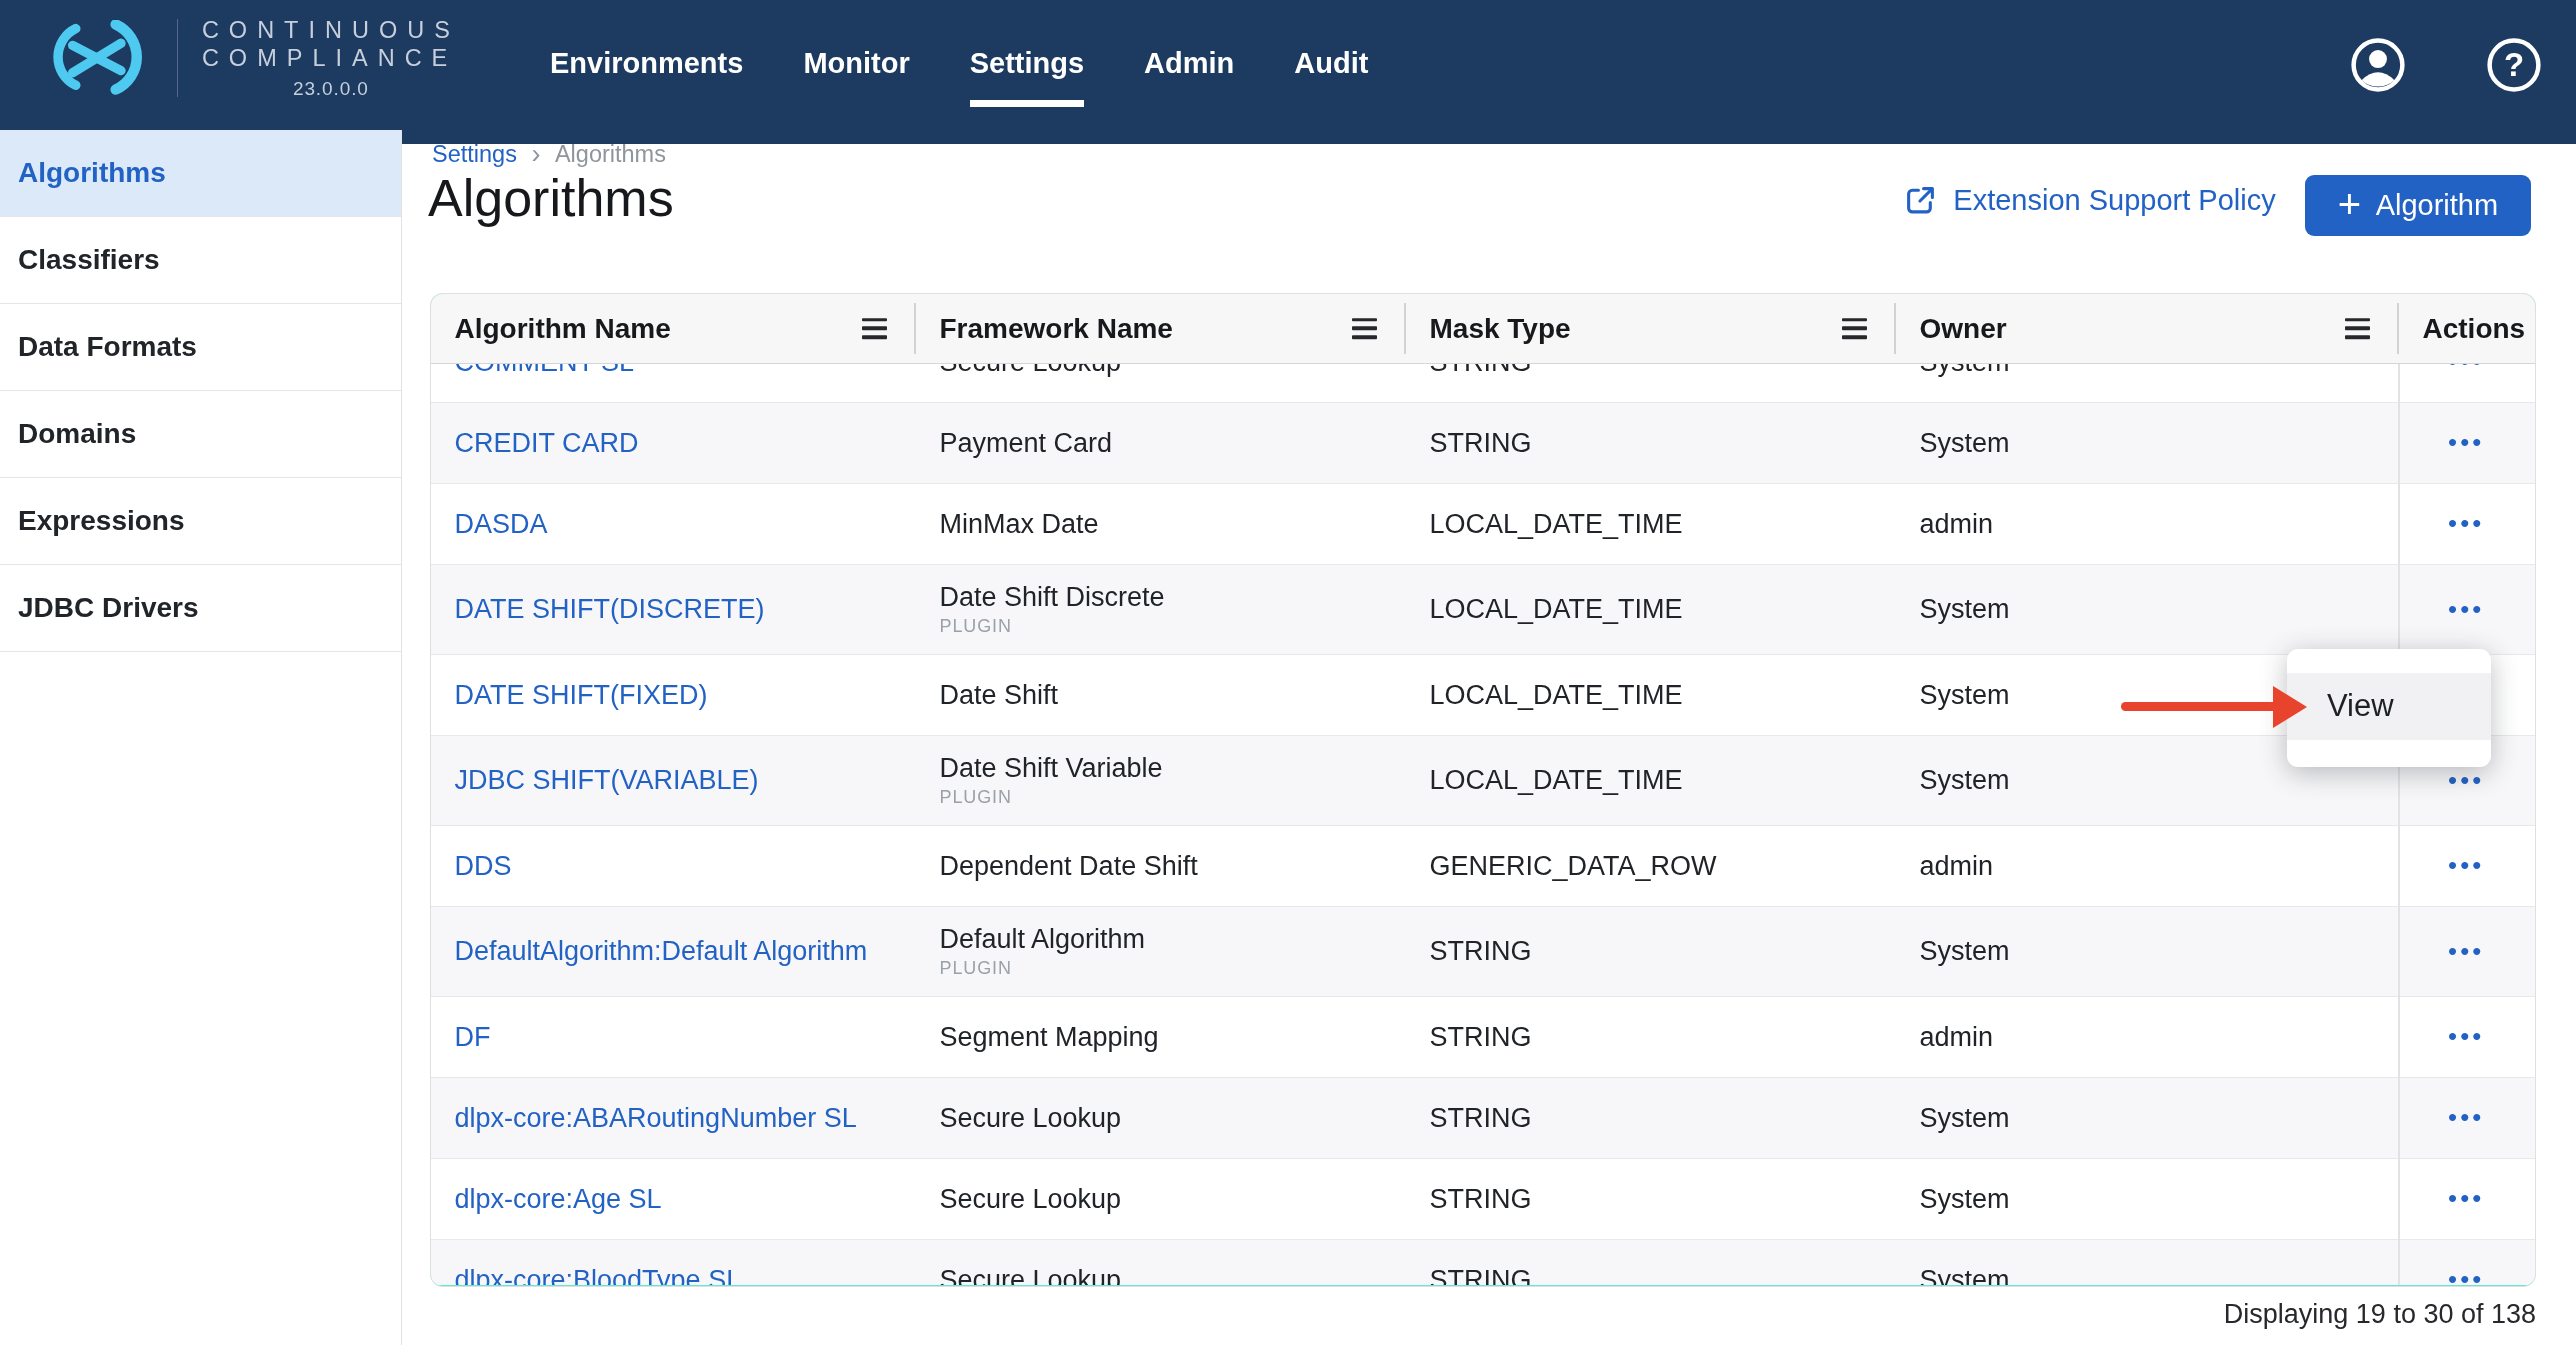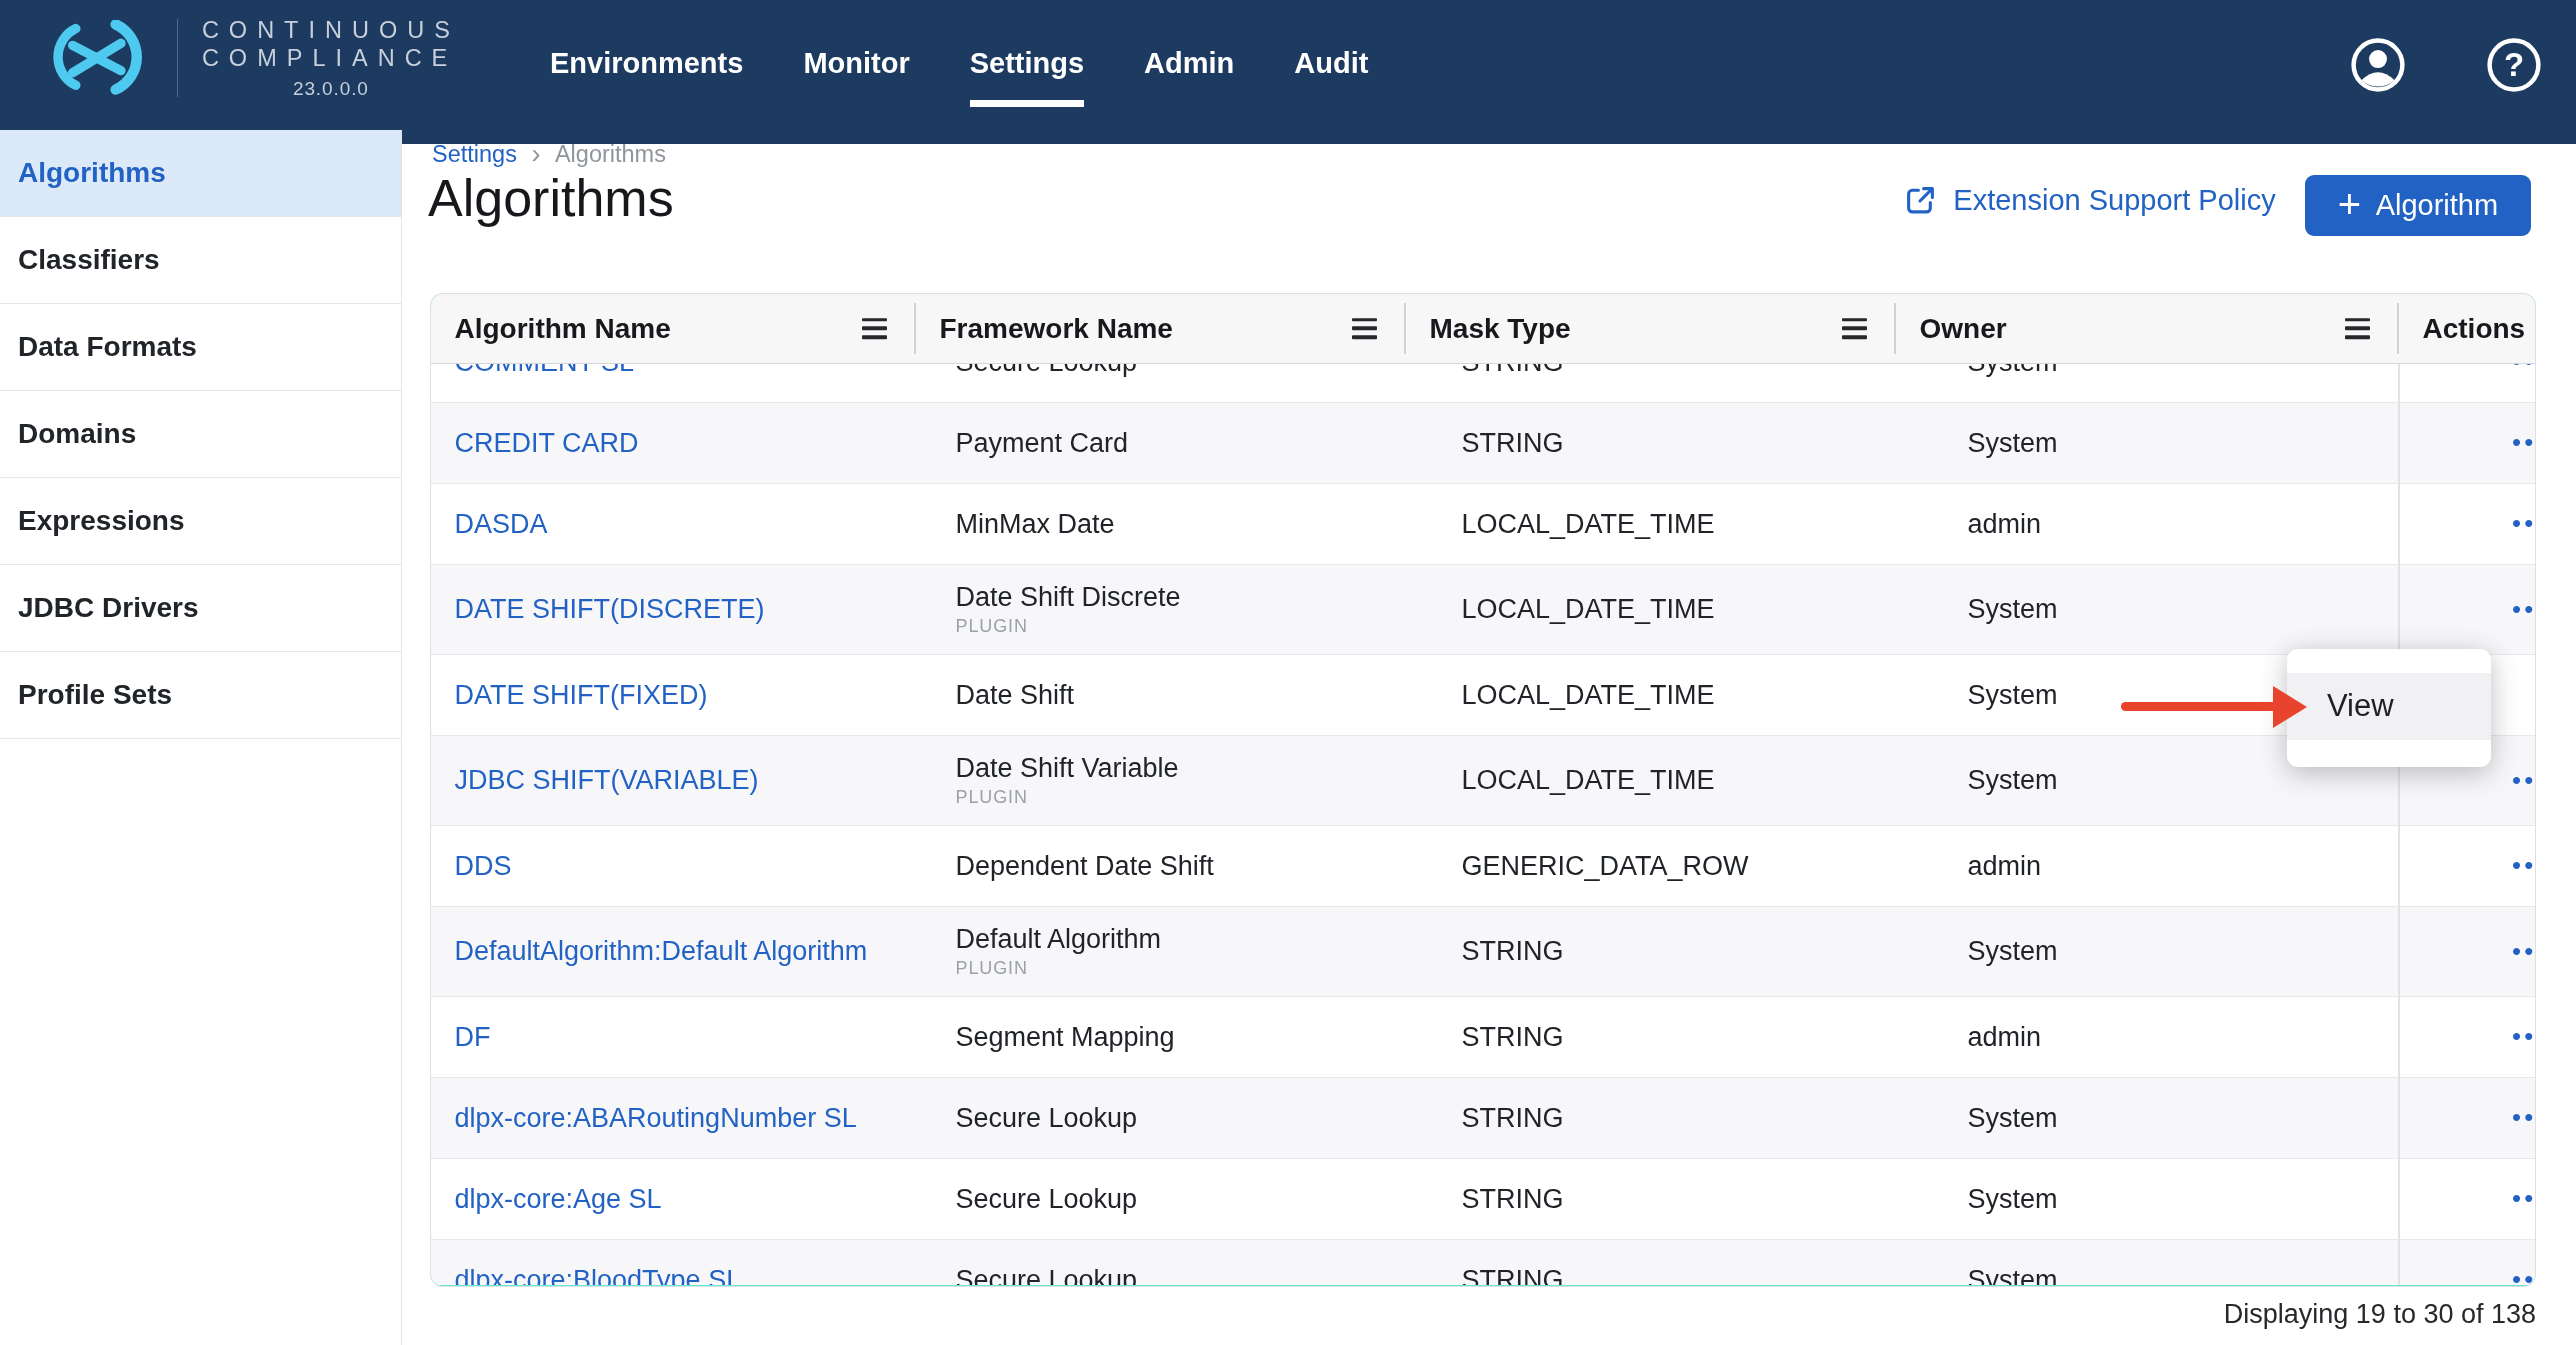--- a/index.html
+++ b/index.html
@@ -44,21 +44,21 @@
   .table-card { position:absolute; left:430px; top:293px; width:2106px; height:994px; border:1.8px solid #dfdfe2; border-radius:12.6px; background:#5eead4; overflow:hidden; }
   .grid-cols { display:grid; grid-template-columns:485px 490px 490px 503px 135px; }
   .thead { height:70px; background:#f7f7f8; border-bottom:1.8px solid #d6d6da; }
   .th { position:relative; display:flex; align-items:center; padding-left:23.5px; font-size:28px; font-weight:700; color:#17191c; }
   .th .col-menu { position:absolute; right:29px; top:50%; transform:translateY(-50%); display:flex; flex-direction:column; gap:5.4px; cursor:pointer; }
   .col-menu i { display:block; width:25px; height:3.6px; background:#26282b; border-radius:0.9px; }
   .th.has-div::after { content:""; position:absolute; right:0; top:9px; bottom:9px; width:1.8px; background:#d2d2d6; }
 
   .tbody { position:relative; height:921px; overflow:hidden; }
   .actions-divider { position:absolute; left:1967px; top:70px; bottom:0; width:1.8px; background:#e2e2e5; z-index:1; }
-  .row { border-bottom:1.8px solid #e8e8ea; background:#fff; height:81px;gap:16px; }
+  .row { border-bottom:1.8px solid #e8e8ea; background:#fff; height:81px; }
   .row.tall { height:90px; }
   .row.alt { background:#f7f7f9; }
   .cell { display:flex; flex-direction:column; justify-content:center; padding-left:23.5px; overflow:hidden; }
   .cell.name { color:#2262c4; font-size:27px; cursor:pointer; }
   .cell .fw-main { color:#202327; font-size:27px; }
   .cell .fw-plugin { color:#9ba1a8; font-size:18px; margin-top:3.6px; letter-spacing:0.9px; }
   .cell.plain { color:#202327; font-size:27px; }
   .cell.actions { align-items:center; padding-left:0; }
   .dots { color:#2262c4; font-size:24.4px; font-weight:700; letter-spacing:3.6px; cursor:pointer; }
 
@@ -114,21 +114,20 @@
     </div>
   </header>
 
   <aside class="sidebar" id="sidebar">
       <div class="side-item active">Algorithms</div>
       <div class="side-item">Classifiers</div>
       <div class="side-item">Data Formats</div>
       <div class="side-item">Domains</div>
       <div class="side-item">Expressions</div>
       <div class="side-item">JDBC Drivers</div>
-      <div class="side-item">Profile Sets</div>
     </aside>
 
   <div class="breadcrumb">
     <span class="crumb-link">Settings</span>
     <span class="crumb-sep">›</span>
     <span class="crumb-current">Algorithms</span>
   </div>
   <h1 class="page-title">Algorithms</h1>
 
   <div class="ext-link">

